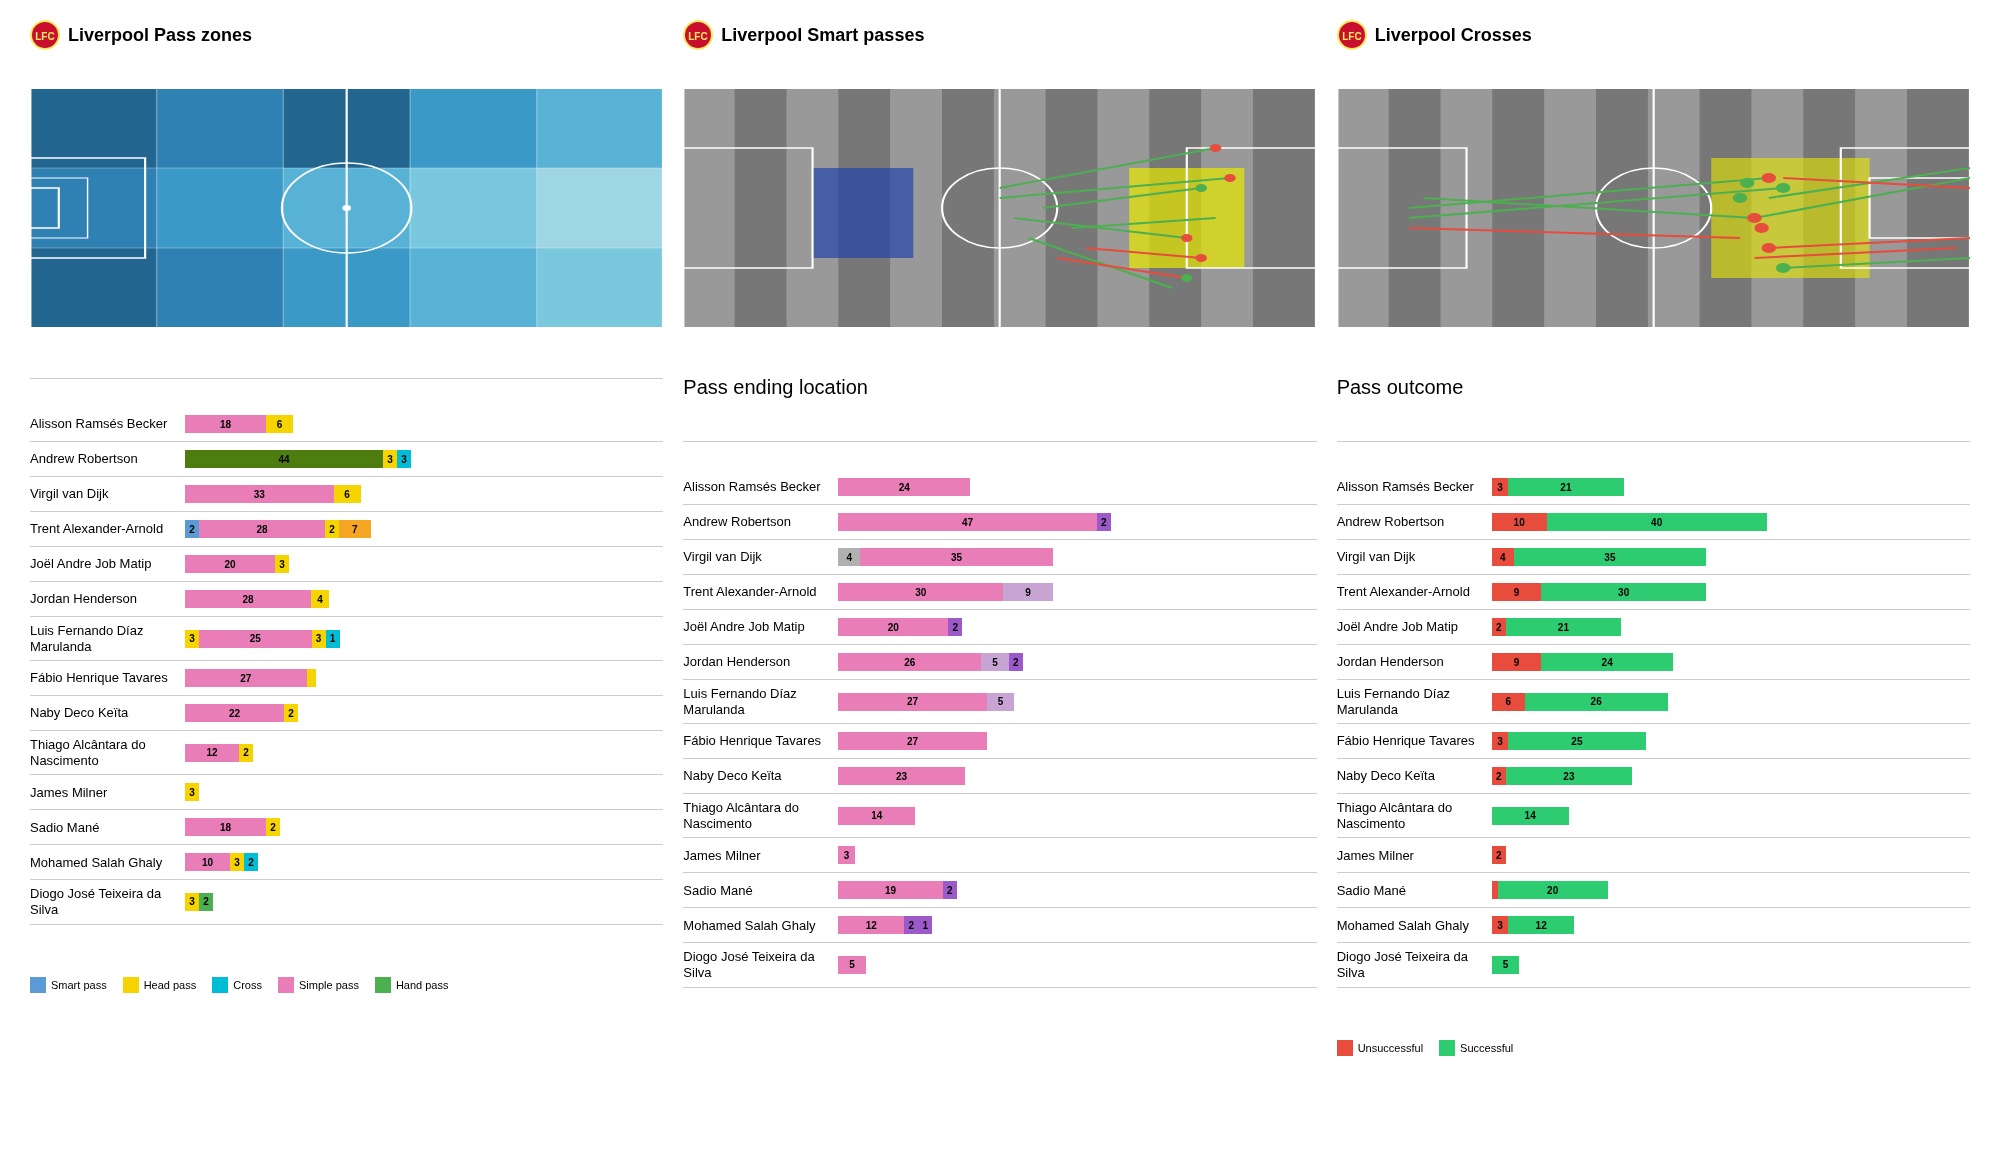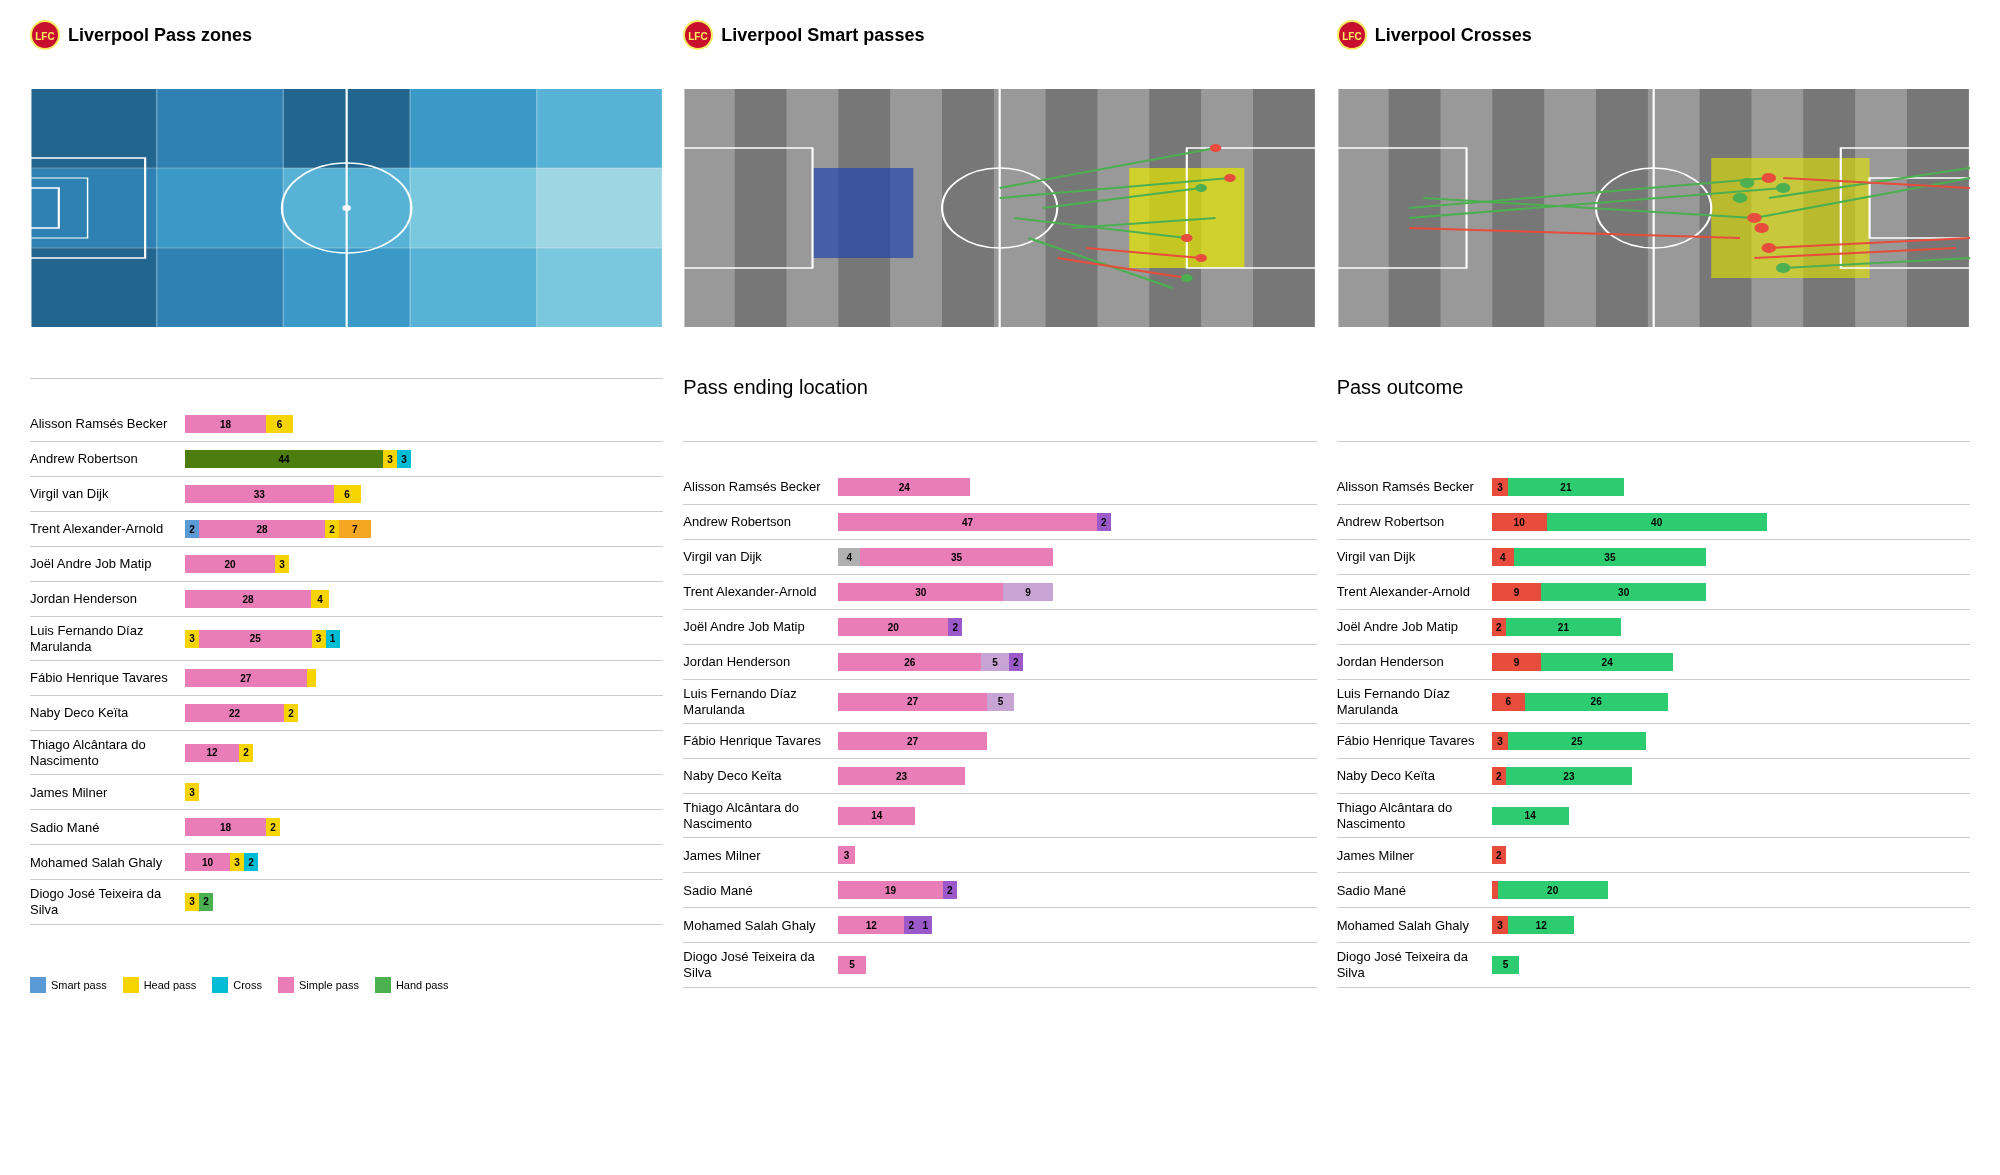--- a/index.html
+++ b/index.html
@@ -643,14 +643,26 @@
         </div>
         <hr class="divider">
         <div class="player-row">
           <div class="player-name">Diogo José Teixeira da Silva</div>
           <div class="bar-container">
             <div class="bar-segment" style="background-color: rgb(46, 204, 113); width: 27.5px; min-width: 14px;">5</div>
           </div>
         </div>
         <hr class="divider">
       </div>
+    <div class="legend-container" id="pass-outcome-legend">
+        <div style="display: flex; gap: 16px; flex-wrap: wrap;">
+          <div class="legend-item">
+            <div class="legend-box" style="background-color: rgb(231, 76, 60);"></div>
+            <span>Unsuccessful</span>
+          </div>
+          <div class="legend-item">
+            <div class="legend-box" style="background-color: rgb(46, 204, 113);"></div>
+            <span>Successful</span>
+          </div>
+        </div>
+      </div>
   </div>
 </div>
 
 </body></html>

